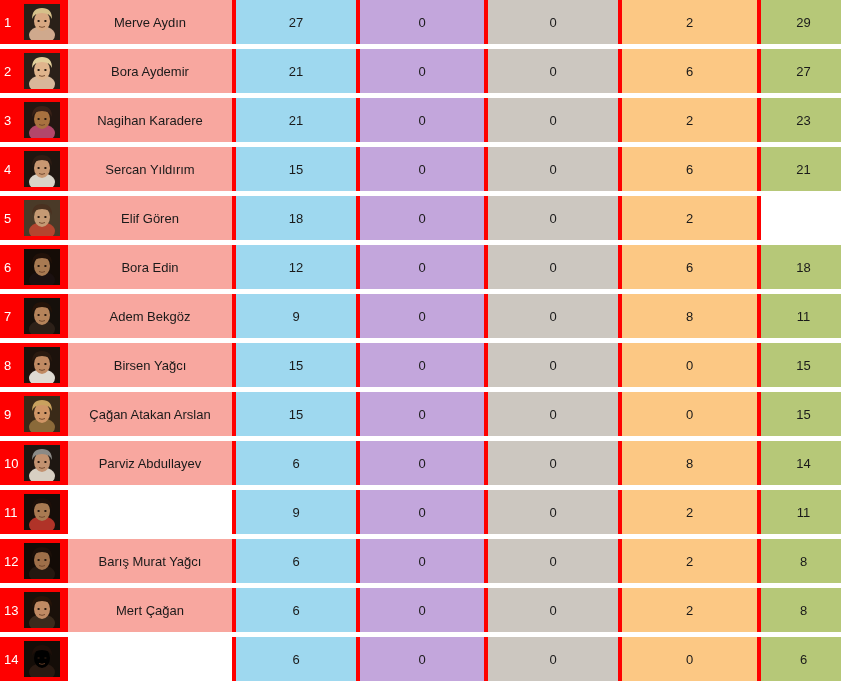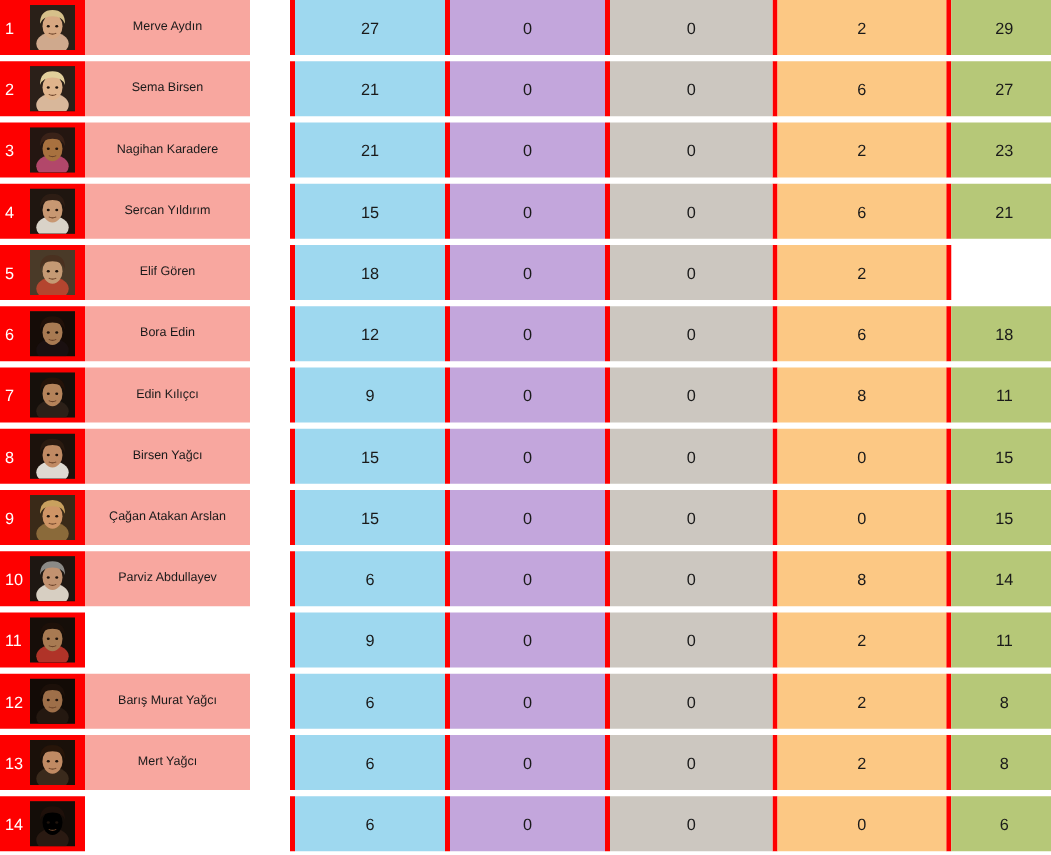--- a/index.html
+++ b/index.html
@@ -67,23 +67,23 @@
     flex: none;
     background: #211712;
     overflow: hidden;
     position: relative;
   }
   .portrait svg { display: block; width: 36px; height: 36px; }
 
   
   .cell-name {
     left: 68px;
-    width: 132px;
+    width: 164px;
     background: #f8a79f;
-    font-size: 10px;
+    font-size: 13px;
   }
 
   
   .divider {
     position: absolute;
     top: 0;
     height: 44px;
     width: 4px;
     background: #fe0000;
   }
@@ -139,21 +139,21 @@
             <rect x="0" y="0" width="36" height="36" fill="#2b2019"></rect>
             <ellipse cx="18" cy="31" rx="13" ry="9" fill="#d8b79a"></ellipse>
             <ellipse cx="18" cy="17" rx="8" ry="10" fill="#e0b48c"></ellipse>
             <path d="M8 15 Q8 4 18 4 Q28 4 28 15 Q26 9 18 9 Q10 9 8 15 Z" fill="#e2cf9b"></path>
             <ellipse cx="14.6" cy="17" rx="1.2" ry="1.0" fill="#20140c"></ellipse>
             <ellipse cx="21.4" cy="17" rx="1.2" ry="1.0" fill="#20140c"></ellipse>
             <path d="M15 22.5 Q18 24.2 21 22.5" stroke="#6d4329" stroke-width="0.9" fill="none"></path>
           </svg>
         </span>
       </div>
-      <div class="cell cell-name">Sema Birsen</div>
+      <div class="cell cell-name">Bora Aydemir</div>
       <div class="divider d1"></div>
       <div class="divider d2"></div>
       <div class="divider d3"></div>
       <div class="divider d4"></div>
       <div class="divider d5"></div>
       <div class="cell cell-c1">21</div>
       <div class="cell cell-c2">0</div>
       <div class="cell cell-c3">0</div>
       <div class="cell cell-c4">6</div>
       <div class="cell cell-c5">27</div>
@@ -273,21 +273,21 @@
             <rect x="0" y="0" width="36" height="36" fill="#16100b"></rect>
             <ellipse cx="18" cy="31" rx="13" ry="9" fill="#2c2018"></ellipse>
             <ellipse cx="18" cy="17" rx="8" ry="10" fill="#b5835a"></ellipse>
             <path d="M8 15 Q8 4 18 4 Q28 4 28 15 Q26 9 18 9 Q10 9 8 15 Z" fill="#241309"></path>
             <ellipse cx="14.6" cy="17" rx="1.2" ry="1.0" fill="#20140c"></ellipse>
             <ellipse cx="21.4" cy="17" rx="1.2" ry="1.0" fill="#20140c"></ellipse>
             <path d="M15 22.5 Q18 24.2 21 22.5" stroke="#6d4329" stroke-width="0.9" fill="none"></path>
           </svg>
         </span>
       </div>
-      <div class="cell cell-name">Edin Kılıçcı</div>
+      <div class="cell cell-name">Adem Bekgöz</div>
       <div class="divider d1"></div>
       <div class="divider d2"></div>
       <div class="divider d3"></div>
       <div class="divider d4"></div>
       <div class="divider d5"></div>
       <div class="cell cell-c1">9</div>
       <div class="cell cell-c2">0</div>
       <div class="cell cell-c3">0</div>
       <div class="cell cell-c4">8</div>
       <div class="cell cell-c5">11</div>
@@ -434,21 +434,21 @@
             <rect x="0" y="0" width="36" height="36" fill="#1a1009"></rect>
             <ellipse cx="18" cy="31" rx="13" ry="9" fill="#3a2a1c"></ellipse>
             <ellipse cx="18" cy="17" rx="8" ry="10" fill="#c08a63"></ellipse>
             <path d="M8 15 Q8 4 18 4 Q28 4 28 15 Q26 9 18 9 Q10 9 8 15 Z" fill="#271509"></path>
             <ellipse cx="14.6" cy="17" rx="1.2" ry="1.0" fill="#20140c"></ellipse>
             <ellipse cx="21.4" cy="17" rx="1.2" ry="1.0" fill="#20140c"></ellipse>
             <path d="M15 22.5 Q18 24.2 21 22.5" stroke="#6d4329" stroke-width="0.9" fill="none"></path>
           </svg>
         </span>
       </div>
-      <div class="cell cell-name">Mert Yağcı</div>
+      <div class="cell cell-name">Mert Çağan</div>
       <div class="divider d1"></div>
       <div class="divider d2"></div>
       <div class="divider d3"></div>
       <div class="divider d4"></div>
       <div class="divider d5"></div>
       <div class="cell cell-c1">6</div>
       <div class="cell cell-c2">0</div>
       <div class="cell cell-c3">0</div>
       <div class="cell cell-c4">2</div>
       <div class="cell cell-c5">8</div>

